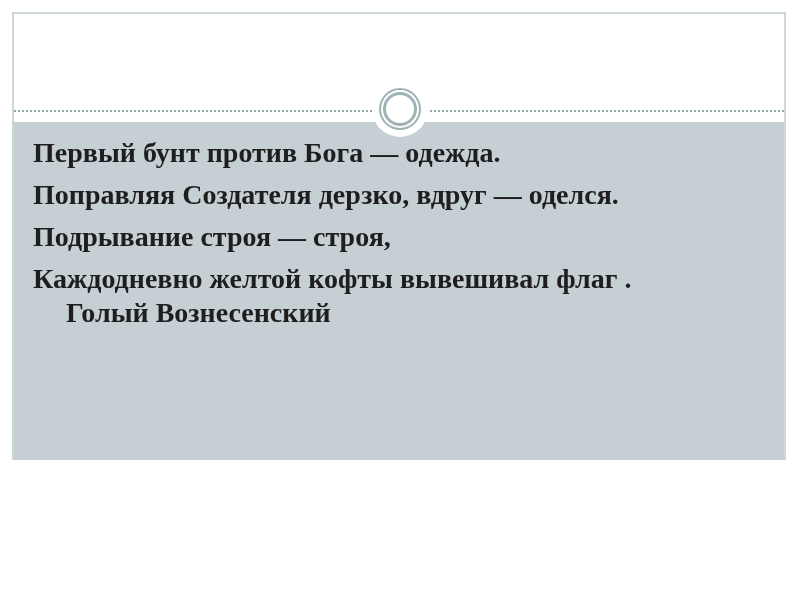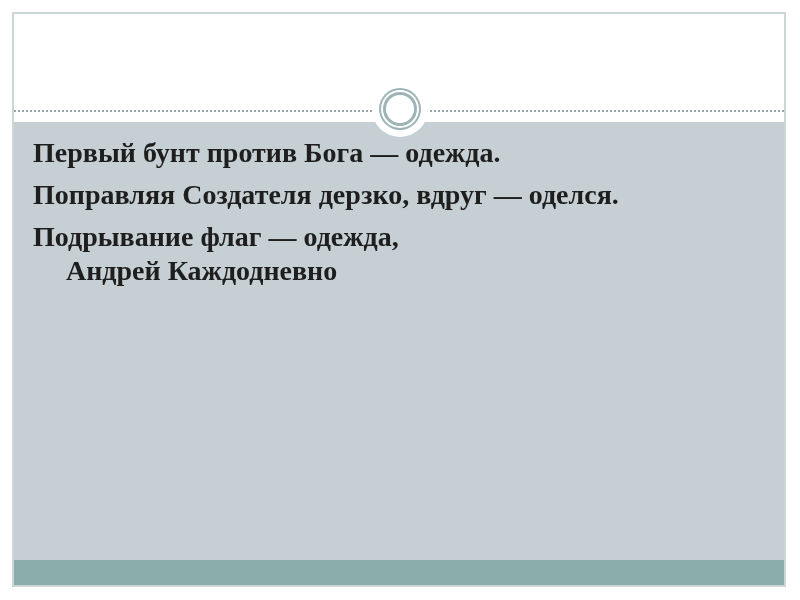--- a/index.html
+++ b/index.html
@@ -3,21 +3,21 @@
 <meta charset="utf-8">
 <style>
   html, body {
     margin: 0;
     padding: 0;
     background: #ffffff;
   }
   .slide {
     position: relative;
     width: 800px;
-    height: 600px;
+    height: 460px;
     background: #ffffff;
     overflow: hidden;
     font-family: "Liberation Serif", "DejaVu Serif", serif;
   }
   
   .content-panel {
     position: absolute;
     left: 14px;
     top: 122px;
     width: 770px;
@@ -105,17 +105,18 @@
 
   <div class="dotted-rule"></div>
 
   <div class="ornament"></div>
 
   <div class="frame"></div>
 
   <div class="poem">
     <p class="poem-line">Первый бунт против Бога — одежда.</p>
     <p class="poem-line">Поправляя Создателя дерзко, вдруг — оделся.</p>
-    <p class="poem-line">Подрывание флаг — одежда,</p>
-    <p class="attribution">Андрей Каждодневно</p>
+    <p class="poem-line">Подрывание строя — строя,</p>
+    <p class="poem-line">Каждодневно желтой кофты вывешивал флаг .</p>
+    <p class="attribution">Голый Вознесенский</p>
   </div>
 
 </div>
 
 </body></html>

